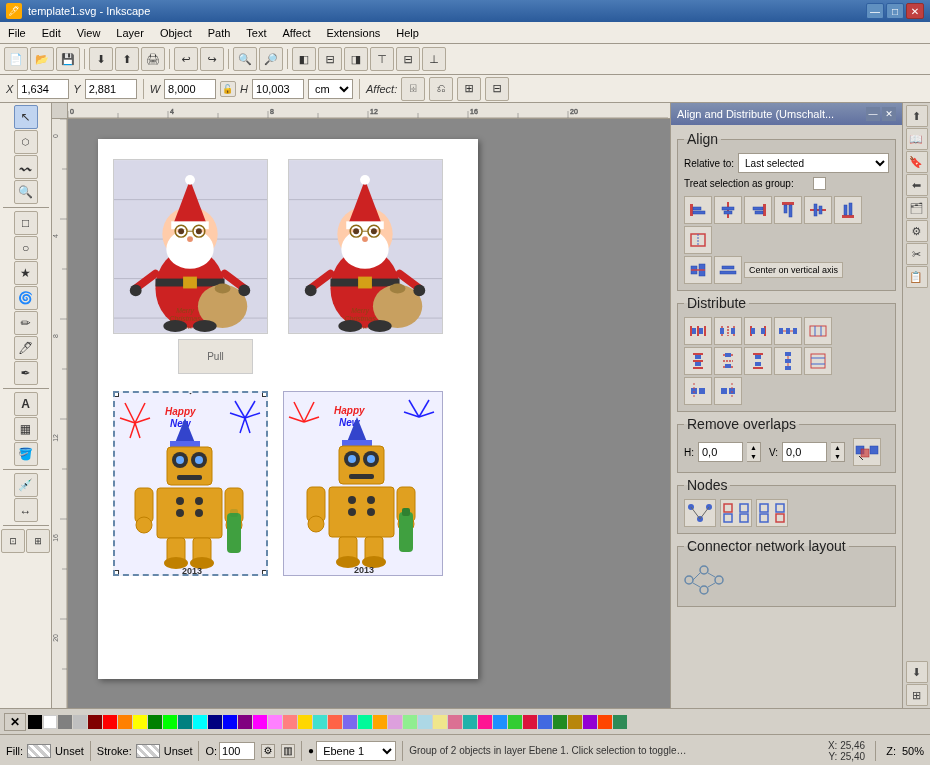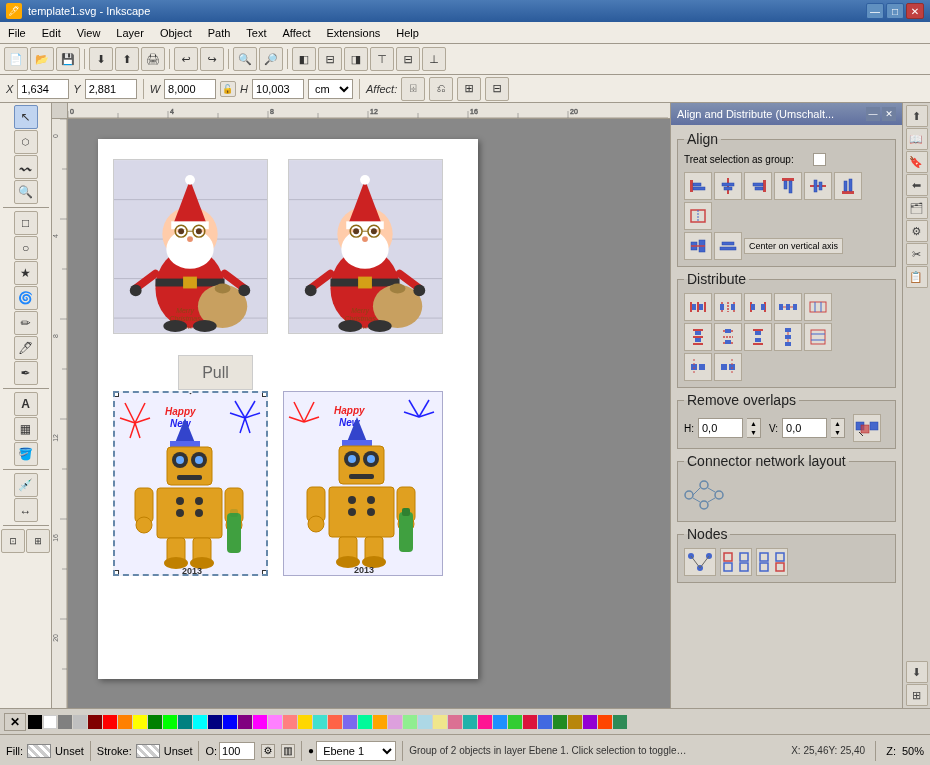--- a/index.html
+++ b/index.html
@@ -44,21 +44,21 @@
     .ruler-h { position: absolute; top: 0; left: 16px; right: 0; height: 16px; background: #e8e4dc; border-bottom: 1px solid #a0998c; overflow: hidden; z-index: 5; }
     .ruler-v { position: absolute; top: 16px; left: 0; width: 16px; bottom: 0; background: #e8e4dc; border-right: 1px solid #a0998c; overflow: hidden; z-index: 5; }
     .canvas-content { position: absolute; top: 16px; left: 16px; right: 0; bottom: 0; background: #888; overflow: hidden; }
     .paper { position: absolute; top: 20px; left: 30px; width: 380px; height: 540px; background: white; box-shadow: 2px 2px 6px rgba(0,0,0,0.4); }
     
     
     .card-santa-left { position: absolute; top: 20px; left: 15px; width: 155px; height: 175px; background: #f0f0f0; border: 1px solid #ccc; overflow: hidden; }
     .card-santa-right { position: absolute; top: 20px; left: 190px; width: 155px; height: 175px; background: #f0f0f0; border: 1px solid #ccc; overflow: hidden; }
     
     
-    .pull-tab { position: absolute; top: 216px; left: 80px; width: 75px; height: 35px; background: #e8e4dc; border: 1px solid #ccc; display: flex; align-items: center; justify-content: center; font-size: 16px; color: #666; }
+    .pull-tab { position: absolute; top: 200px; left: 80px; width: 75px; height: 35px; background: #e8e4dc; border: 1px solid #ccc; display: flex; align-items: center; justify-content: center; font-size: 10px; color: #666; }
     
     
     .card-robot-left { position: absolute; top: 250px; left: 15px; width: 155px; height: 180px; background: #e8f0f8; border: 2px dashed #6688aa; overflow: hidden; }
     .card-robot-right { position: absolute; top: 250px; left: 190px; width: 155px; height: 180px; background: #e8f0f8; border: 1px solid #aac; overflow: hidden; }
     
     
     .right-panel { width: 232px; background: #d4d0c8; border-left: 1px solid #a0998c; display: flex; flex-direction: column; flex-shrink: 0; overflow-y: auto; }
     .panel-title-bar { background: linear-gradient(to bottom, #8090b0, #6070a0); color: white; height: 22px; display: flex; align-items: center; padding: 0 6px; justify-content: space-between; font-size: 11px; }
     .panel-close-btns { display: flex; gap: 2px; }
     .panel-btn { width: 14px; height: 14px; background: #7080a0; border: 1px solid #5060808; font-size: 9px; display: flex; align-items: center; justify-content: center; cursor: pointer; color: white; }
@@ -89,21 +89,21 @@
     
     
     .status-bar { height: 32px; background: #d4d0c8; border-top: 1px solid #a0998c; display: flex; align-items: center; padding: 0 6px; gap: 6px; font-size: 11px; }
     .status-fill { display: flex; align-items: center; gap: 4px; }
     .status-color-box { width: 24px; height: 14px; border: 1px solid #888; }
     .status-opacity { display: flex; align-items: center; gap: 2px; }
     .opacity-input { width: 36px; height: 18px; border: 1px solid #a0998c; background: white; font-size: 11px; padding: 0 2px; }
     .status-layer { display: flex; align-items: center; gap: 2px; }
     .layer-select { height: 20px; border: 1px solid #a0998c; background: white; font-size: 11px; padding: 0 2px; width: 80px; }
     .status-text { flex: 1; font-size: 10px; color: #333; }
-    .status-coords { display: flex; flex-direction: row; align-items: flex-end; font-size: 10px; color: #333; margin-left: auto; }
+    .status-coords { display: flex; flex-direction: column; align-items: flex-end; font-size: 10px; color: #333; margin-left: auto; }
     .status-zoom { font-size: 11px; }
     
     
     .color-bar { height: 26px; background: #d4d0c8; border-top: 1px solid #a0998c; display: flex; align-items: center; padding: 0 4px; }
     .color-x { width: 22px; height: 18px; background: #d4d0c8; border: 1px solid #a0998c; display: flex; align-items: center; justify-content: center; font-size: 12px; font-weight: bold; cursor: pointer; margin-right: 2px; }
     .color-swatches { display: flex; gap: 1px; overflow: hidden; flex: 1; }
     .swatch { width: 14px; height: 14px; cursor: pointer; flex-shrink: 0; }
     
     
     .ruler-h svg, .ruler-v svg { position: absolute; top: 0; left: 0; }
@@ -502,20 +502,33 @@
         <div class="panel-btn">—</div>
         <div class="panel-btn">✕</div>
       </div>
     </div>
 
     <div class="panel-scrollable">
 
       <fieldset style="margin:6px 6px 4px;padding:6px;">
         <legend>Align</legend>
 
+        <div class="align-row">
+          <span style="font-size:10px;">Relative to:</span>
+          <div style="display:flex;flex:1;">
+            <select class="align-select" style="flex:1;font-size:10px;">
+              <option>Last selected</option>
+              <option>First selected</option>
+              <option>Biggest object</option>
+              <option>Smallest object</option>
+              <option>Page</option>
+              <option>Drawing</option>
+            </select>
+          </div>
+        </div>
 
         <div class="group-row" style="margin-bottom:6px;">
           <span style="font-size:10px;">Treat selection as group:</span>
           <div class="checkbox"></div>
         </div>
 
         <div class="icon-grid">
           <div class="align-icon-btn" title="Align left edges">
             <svg width="20" height="20" viewBox="0 0 20 20">
                 <rect x="2" y="4" width="3" height="12" fill="#cc4444"></rect>
@@ -711,68 +724,68 @@
             <div class="spin-up">▲</div>
             <div class="spin-down">▼</div>
           </div>
           <div class="align-icon-btn" style="margin-left:4px;">
             <svg width="24" height="20" viewBox="0 0 24 20">
                 <rect x="1" y="4" width="8" height="8" fill="#4466cc" stroke="#2244aa" stroke-width="0.5"></rect>
                 <rect x="6" y="7" width="8" height="8" fill="#cc4444" stroke="#aa2222" stroke-width="0.5" fill-opacity="0.7"></rect>
                 <rect x="15" y="4" width="8" height="8" fill="#4466cc" stroke="#2244aa" stroke-width="0.5"></rect>
                 <line x1="4" y1="14" x2="8" y2="18" stroke="#333" stroke-width="1"></line>
               </svg>
+          </div>
+        </div>
+      </fieldset>
+
+      <fieldset style="margin:4px 6px;padding:6px;">
+        <legend>Nodes</legend>
+        <div class="nodes-row">
+          <div class="node-icon-btn">
+            <svg width="28" height="22" viewBox="0 0 28 22">
+              <circle cx="5" cy="5" r="3" fill="#4466cc"></circle>
+              <circle cx="14" cy="17" r="3" fill="#4466cc"></circle>
+              <circle cx="23" cy="5" r="3" fill="#4466cc"></circle>
+              <line x1="5" y1="5" x2="14" y2="17" stroke="#666" stroke-width="1"></line>
+              <line x1="14" y1="17" x2="23" y2="5" stroke="#666" stroke-width="1"></line>
+            </svg>
+          </div>
+          <div class="node-icon-btn">
+            <svg width="28" height="22" viewBox="0 0 28 22">
+              <rect x="2" y="2" width="8" height="8" fill="none" stroke="#cc4444" stroke-width="1.5"></rect>
+              <rect x="18" y="2" width="8" height="8" fill="none" stroke="#4466cc" stroke-width="1.5"></rect>
+              <rect x="2" y="12" width="8" height="8" fill="none" stroke="#4466cc" stroke-width="1.5"></rect>
+              <rect x="18" y="12" width="8" height="8" fill="none" stroke="#4466cc" stroke-width="1.5"></rect>
+            </svg>
+          </div>
+          <div class="node-icon-btn">
+            <svg width="28" height="22" viewBox="0 0 28 22">
+              <rect x="2" y="2" width="8" height="8" fill="none" stroke="#4466cc" stroke-width="1.5"></rect>
+              <rect x="18" y="2" width="8" height="8" fill="none" stroke="#4466cc" stroke-width="1.5"></rect>
+              <rect x="2" y="12" width="8" height="8" fill="none" stroke="#4466cc" stroke-width="1.5"></rect>
+              <rect x="18" y="12" width="8" height="8" fill="none" stroke="#cc4444" stroke-width="1.5"></rect>
+            </svg>
           </div>
         </div>
       </fieldset>
 
       <fieldset style="margin:4px 6px;padding:6px;min-height:50px;">
         <legend>Connector network layout</legend>
         <div class="connector-box" style="background:transparent;border:none;padding:0;">
           <svg width="40" height="30" viewBox="0 0 40 30">
             <circle cx="5" cy="15" r="4" fill="none" stroke="#6688aa" stroke-width="1.5"></circle>
             <circle cx="20" cy="5" r="4" fill="none" stroke="#6688aa" stroke-width="1.5"></circle>
             <circle cx="35" cy="15" r="4" fill="none" stroke="#6688aa" stroke-width="1.5"></circle>
             <circle cx="20" cy="25" r="4" fill="none" stroke="#6688aa" stroke-width="1.5"></circle>
             <line x1="9" y1="15" x2="16" y2="8" stroke="#6688aa" stroke-width="1"></line>
             <line x1="24" y1="8" x2="31" y2="12" stroke="#6688aa" stroke-width="1"></line>
             <line x1="31" y1="18" x2="24" y2="22" stroke="#6688aa" stroke-width="1"></line>
             <line x1="16" y1="22" x2="9" y2="18" stroke="#6688aa" stroke-width="1"></line>
           </svg>
-        </div>
-      </fieldset>
-
-      <fieldset style="margin:4px 6px;padding:6px;">
-        <legend>Nodes</legend>
-        <div class="nodes-row">
-          <div class="node-icon-btn">
-            <svg width="28" height="22" viewBox="0 0 28 22">
-              <circle cx="5" cy="5" r="3" fill="#4466cc"></circle>
-              <circle cx="14" cy="17" r="3" fill="#4466cc"></circle>
-              <circle cx="23" cy="5" r="3" fill="#4466cc"></circle>
-              <line x1="5" y1="5" x2="14" y2="17" stroke="#666" stroke-width="1"></line>
-              <line x1="14" y1="17" x2="23" y2="5" stroke="#666" stroke-width="1"></line>
-            </svg>
-          </div>
-          <div class="node-icon-btn">
-            <svg width="28" height="22" viewBox="0 0 28 22">
-              <rect x="2" y="2" width="8" height="8" fill="none" stroke="#cc4444" stroke-width="1.5"></rect>
-              <rect x="18" y="2" width="8" height="8" fill="none" stroke="#4466cc" stroke-width="1.5"></rect>
-              <rect x="2" y="12" width="8" height="8" fill="none" stroke="#4466cc" stroke-width="1.5"></rect>
-              <rect x="18" y="12" width="8" height="8" fill="none" stroke="#4466cc" stroke-width="1.5"></rect>
-            </svg>
-          </div>
-          <div class="node-icon-btn">
-            <svg width="28" height="22" viewBox="0 0 28 22">
-              <rect x="2" y="2" width="8" height="8" fill="none" stroke="#4466cc" stroke-width="1.5"></rect>
-              <rect x="18" y="2" width="8" height="8" fill="none" stroke="#4466cc" stroke-width="1.5"></rect>
-              <rect x="2" y="12" width="8" height="8" fill="none" stroke="#4466cc" stroke-width="1.5"></rect>
-              <rect x="18" y="12" width="8" height="8" fill="none" stroke="#cc4444" stroke-width="1.5"></rect>
-            </svg>
-          </div>
         </div>
       </fieldset>
     </div>
   </div>
 
   <div class="far-right">
     <div class="fr-btn">⬆</div>
     <div class="fr-btn">📖</div>
     <div class="fr-btn">🔖</div>
     <div class="fr-btn">⬅</div>

